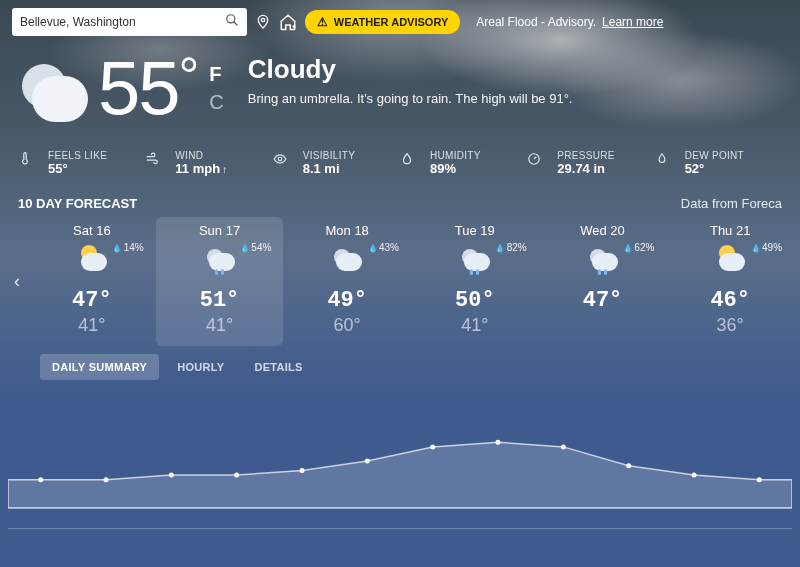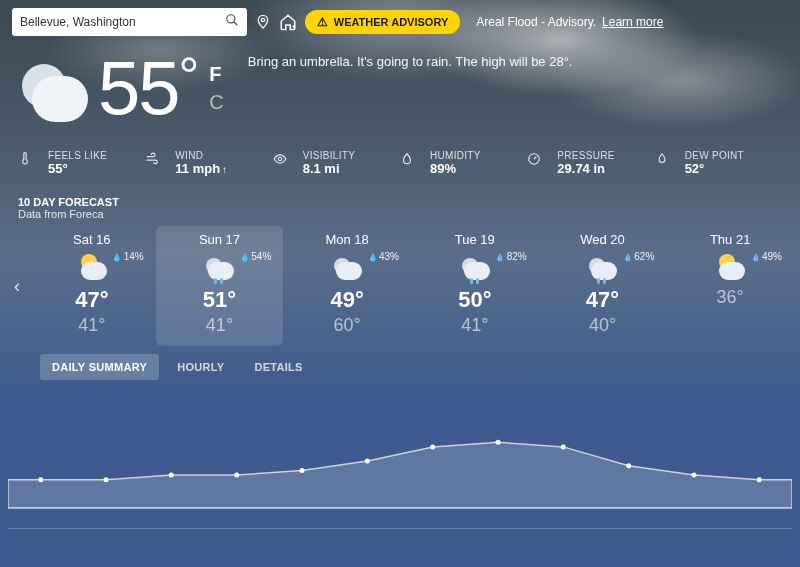--- a/index.html
+++ b/index.html
@@ -49,34 +49,34 @@
 .condition { font-size: 26px; font-weight: 700; margin-bottom: 6px; }
 .summary { font-size: 13px; opacity: 0.95; }
 
 .metrics { display: flex; padding: 10px 18px 0; gap: 0; position: relative; z-index: 2; }
 .metric { flex: 1; display: flex; gap: 16px; align-items: flex-start; }
 .metric .micon { opacity: 0.85; margin-top: 2px; }
 .metric .mlbl { font-size: 10px; opacity: 0.8; letter-spacing: 0.3px; }
 .metric .mval { font-size: 13px; font-weight: 700; }
 .metric .arrow { font-size: 10px; margin-left: 2px; }
 
-.forecast-header { display: flex; justify-content: space-between; padding: 20px 18px 4px; font-size: 11px; position: relative; z-index: 2; flex-direction: column; }
+.forecast-header { display: flex; justify-content: space-between; padding: 20px 18px 4px; font-size: 13px; position: relative; z-index: 2; }
 .forecast-header .title { font-weight: 600; }
 .forecast-header .src { opacity: 0.85; }
 
 .forecast { display: flex; align-items: center; padding: 2px 6px 0; position: relative; z-index: 2; }
 .scroll-btn { width: 22px; text-align: center; cursor: pointer; opacity: 0.85; font-size: 18px; }
-.days { display: flex; flex: 1; gap: 0; justify-content: flex-end; }
+.days { display: flex; flex: 1; gap: 0; }
 .day { flex: 1; text-align: center; padding: 6px 4px 10px; border-radius: 6px; cursor: pointer; }
 .day.selected { background: rgba(255,255,255,0.12); }
 .day .dname { font-size: 13px; margin-bottom: 4px; }
 .day .dicon { height: 34px; display: flex; justify-content: center; align-items: center; position: relative; }
 .day .precip { position: absolute; right: 8px; top: 0; font-size: 10px; opacity: 0.9; }
 .day .precip::before { content: "💧"; font-size: 8px; margin-right: 1px; }
-.day .hi { font-size: 22px; font-weight: 700; margin-top: 2px; }
+.day .hi { font-size: 22px; font-weight: 700; margin-top: 12px; font-family: Liberation Mono, monospace; }
 .day .lo { font-size: 18px; opacity: 0.6; margin-top: 2px; }
 
 .tabs { display: flex; gap: 6px; padding: 8px 16px 4px; position: relative; z-index: 2; }
 .tab { font-size: 11px; font-weight: 700; padding: 7px 12px; border-radius: 3px; cursor: pointer; opacity: 0.75; letter-spacing: 0.3px; }
 .tab.active { background: rgba(255,255,255,0.2); opacity: 1; margin-left: 24px; }
 
 .chart { position: relative; height: 160px; padding: 0 8px; z-index: 2; }
 .chart svg { width: 100%; height: 100%; display: block; }
 .chart .hourcol { position: absolute; text-align: center; font-size: 10px; width: 8.3333%; }
 .chart .divider { position: absolute; bottom: 15px; left: 8px; right: 8px; border-top: 1px solid rgba(255,255,255,0.25); }
@@ -135,21 +135,22 @@
     </div>
     <div class="temp">
       <span>55</span><span class="deg">°</span>
     </div>
     <div class="units">
       <span class="active">F</span>
       <span>C</span>
     </div>
   </div>
   <div class="hero-right">
-    <div class="summary">Bring an umbrella. It's going to rain. The high will be 28°.</div>
+    <div class="condition">Cloudy</div>
+    <div class="summary">Bring an umbrella. It's going to rain. The high will be 91°.</div>
   </div>
 </div>
 
 <div class="metrics">
   <div class="metric">
     <span class="micon"><svg width="14" height="14" viewBox="0 0 24 24" fill="none" stroke="currentColor" stroke-width="2">
           <path d="M10 3v10a4 4 0 1 0 4 0V3a2 2 0 1 0-4 0z"></path>
         </svg></span>
     <div>
         <div class="mlbl">FEELS LIKE</div>
@@ -271,31 +272,31 @@
         <div class="dicon">
           <span class="wi">
             <span class="cl2"></span>
             <span class="cl"></span>
             <span class="drop" style="left:12px"></span>
             <span class="drop" style="left:18px"></span>
           </span>
           <span class="precip">62%</span>
         </div>
         <div class="hi">47°</div>
-        <div class="lo">40°</div>
       </div>
       <div class="day">
         <div class="dname">Thu 21</div>
         <div class="dicon">
           <span class="wi">
             <span class="sun"></span>
             <span class="cl"></span>
           </span>
           <span class="precip">49%</span>
         </div>
+        <div class="hi">46°</div>
         <div class="lo">36°</div>
       </div>
     </div>
 </div>
 
 <div class="tabs">
   <div class="tab active">DAILY SUMMARY</div>
   <div class="tab">HOURLY</div>
   <div class="tab">DETAILS</div>
 </div>

